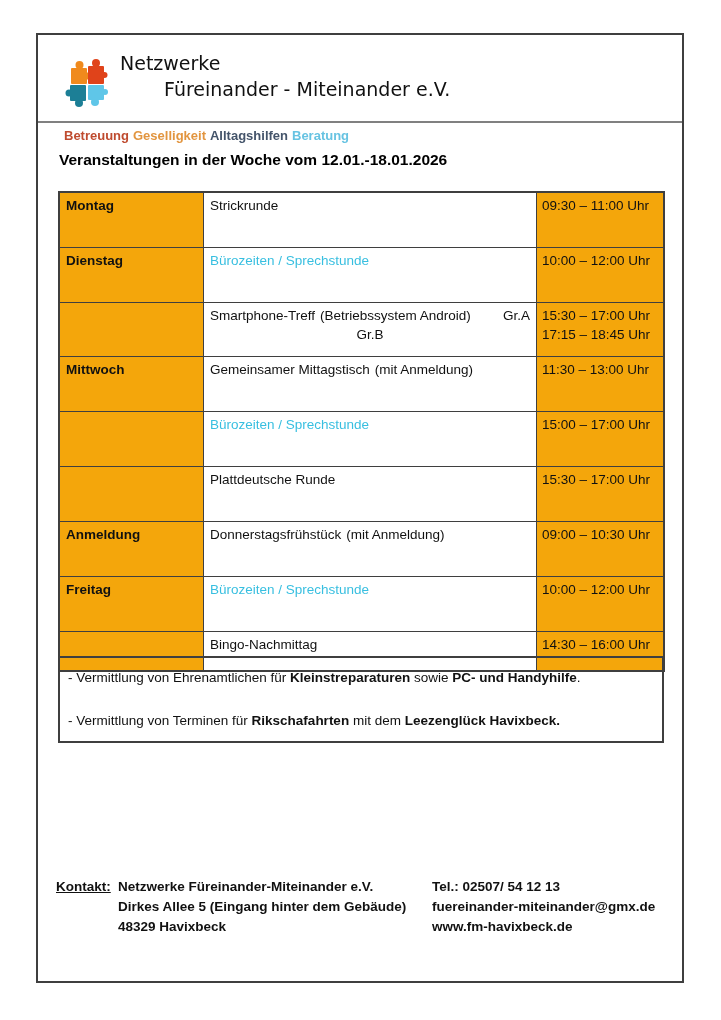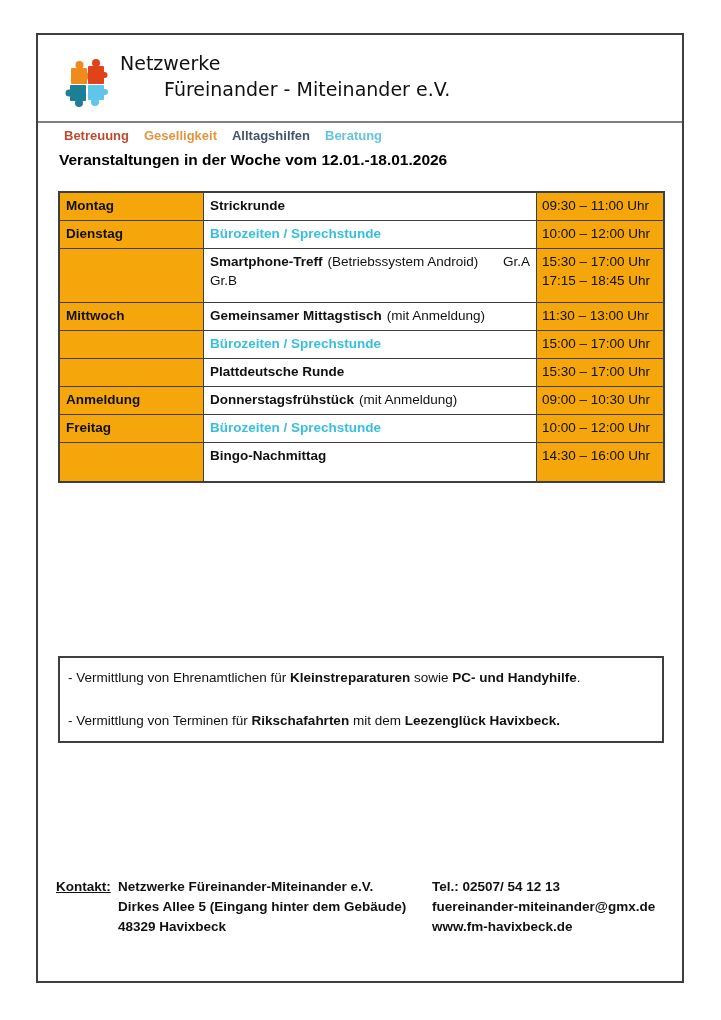--- a/index.html
+++ b/index.html
@@ -15,43 +15,43 @@
   
   .logo{position:absolute;left:26px;top:22px;width:48px;height:58px;}
   .logo .p-orange{fill:var(--logo-orange,#F08A1D);}
   .logo .p-red{fill:var(--logo-red,#E0431A);}
   .logo .p-teal{fill:var(--logo-teal,#1C7F96);}
   .logo .p-blue{fill:var(--logo-blue,#5FC6E8);}
   .brand{position:absolute;left:82px;top:15px;font-weight:normal;font-family:"DejaVu Sans",sans-serif;}
   .brand .b1{font-size:19px;line-height:26px;}
   .brand .b2{font-size:19px;line-height:26px;margin-left:44px;}
   .divider{position:absolute;left:0;top:86px;width:100%;height:2px;background:var(--divider-gray,#808080);}
-  .nav{position:absolute;left:26px;top:93px;font-size:13px;font-weight:600;display:flex;gap:15px;}
+  .nav{position:absolute;left:26px;top:93px;font-size:13px;font-weight:600;display:flex;gap:4px;}
   .nav .n0{color:var(--nav-betreuung,#BF4B2F);}
   .nav .n1{color:var(--nav-geselligkeit,#E2953F);}
   .nav .n2{color:var(--nav-alltagshilfen,#44546A);}
   .nav .n3{color:var(--nav-beratung,#67C3E2);}
   .doc-title{position:absolute;left:21px;top:116px;font-size:15.5px;font-weight:bold;color:#000;}
   
   .sched{
     position:absolute;left:20px;top:156px;width:607px;box-sizing:border-box;
     border:2px solid var(--border-dark,#3f3f3f);background:#fff;
   }
-  .t-row{display:flex;height:28px;border-bottom:1px solid var(--border-dark,#3f3f3f);box-sizing:border-box;}
+  .t-row{display:flex;height:55px;border-bottom:1px solid var(--border-dark,#3f3f3f);box-sizing:border-box;}
   .t-row.tall{height:54px;}
   .t-row.last{height:38px;border-bottom:none;}
   .cell{box-sizing:border-box;padding:3px 6px;font-size:13.5px;line-height:19px;overflow:hidden;}
   .cell.day{width:144px;background:var(--accent-orange,#F4A60B);font-weight:bold;border-right:1px solid var(--border-dark,#3f3f3f);}
   .cell.event{flex:1;background:#fff;border-right:1px solid var(--border-dark,#3f3f3f);}
   .cell.time{width:126px;background:var(--accent-orange,#F4A60B);padding-left:5px;}
-  .ev{font-weight:bold;margin-top:7px;}
+  .ev{font-weight:normal;margin-top:7px;}
   .ev.cyan{color:var(--cyan,#38BFE0);}
   .note:not(:empty){margin-left:5px;}
   .ev-line{display:flex;justify-content:space-between;}
-  .ev-line.right{justify-content:flex-start;}
+  .ev-line.right{justify-content:center;}
   .grp{font-weight:normal;}
   
   .info-box{
     position:absolute;left:20px;top:621px;width:606px;height:87px;box-sizing:border-box;
     border:2px solid var(--border-dark,#3f3f3f);padding:11px 8px;font-size:13.5px;line-height:18px;
   }
   .info-box .line2{margin-top:25px;}
   .info-box b{font-weight:bold;}
   
   .contact{position:absolute;left:18px;top:842px;width:615px;display:flex;font-size:13.5px;font-weight:bold;line-height:20px;}

